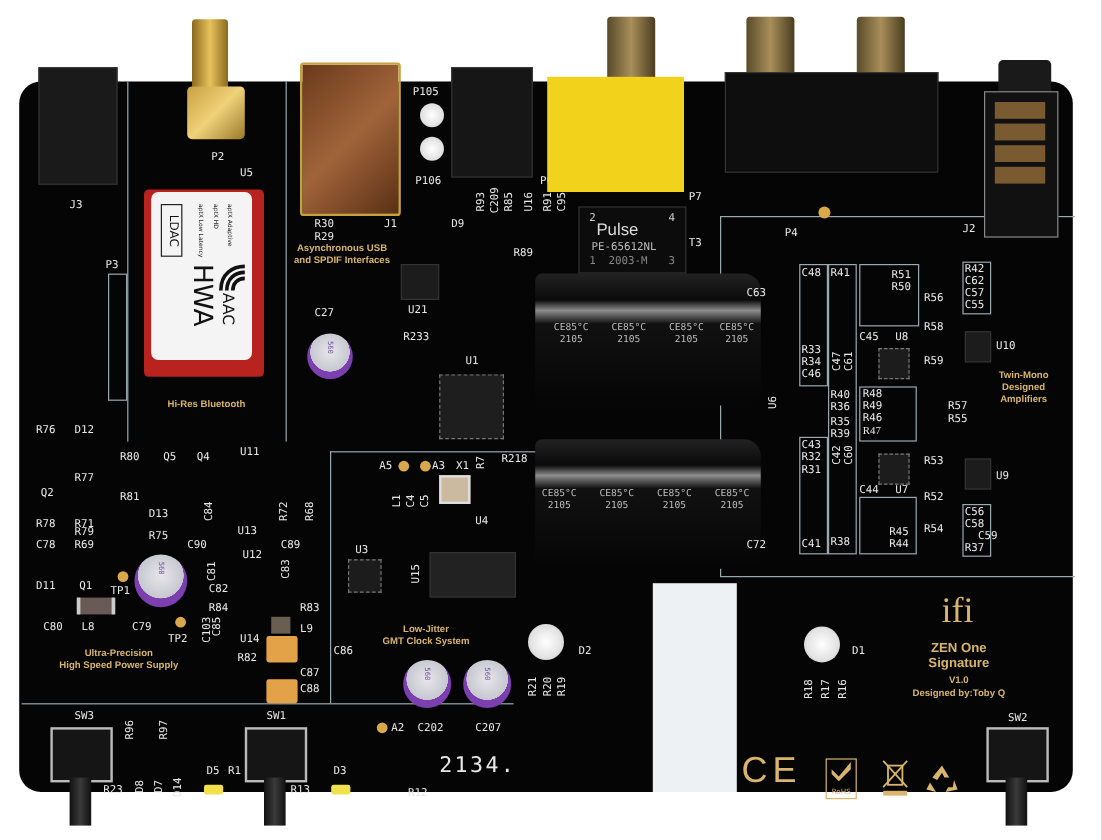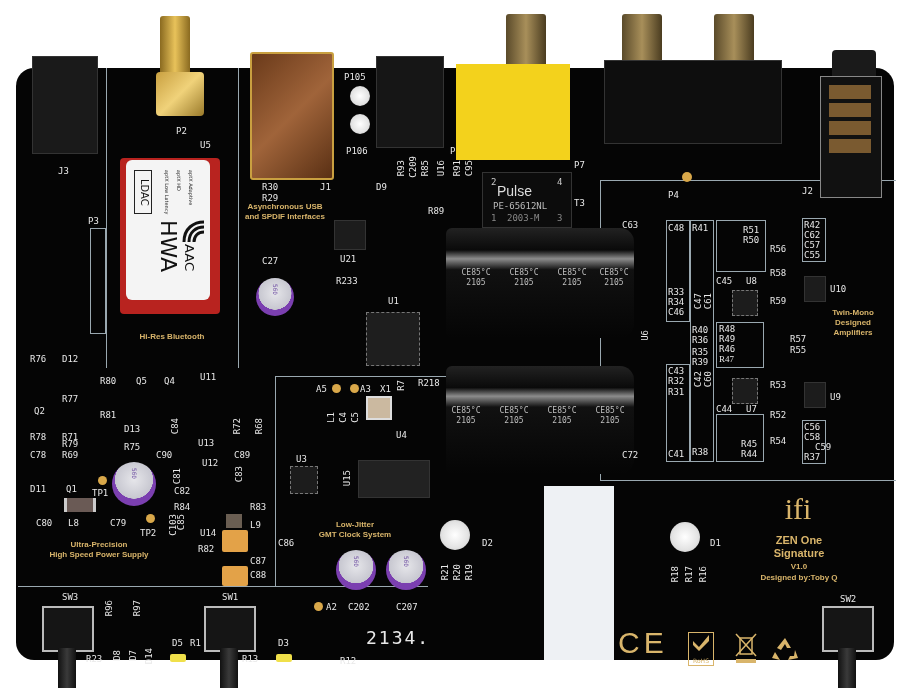--- a/index.html
+++ b/index.html
@@ -119,39 +119,39 @@
 <div class="cap-big" style="left:446px;top:228px;width:188px;height:110px;">
   <span style="left:10px;top:40px;width:40px;">CE85°C</span>
   <span style="left:10px;top:50px;width:40px;">2105</span>
   <span style="left:58px;top:40px;width:40px;">CE85°C</span>
   <span style="left:58px;top:50px;width:40px;">2105</span>
   <span style="left:106px;top:40px;width:40px;">CE85°C</span>
   <span style="left:106px;top:50px;width:40px;">2105</span>
   <span style="left:148px;top:40px;width:40px;">CE85°C</span>
   <span style="left:148px;top:50px;width:40px;">2105</span>
 </div>
-<div class="silk" style="left:622px;top:220px;text-align:center;">C63</div>
+<div class="silk" style="left:622px;top:240px;text-align:center;">C63</div>
 <div class="silk v" style="left:640px;top:330px;">U6</div>
 <div class="cap-big" style="left:446px;top:366px;width:188px;height:108px;">
   <span style="left:0px;top:40px;width:40px;">CE85°C</span>
   <span style="left:0px;top:50px;width:40px;">2105</span>
   <span style="left:48px;top:40px;width:40px;">CE85°C</span>
   <span style="left:48px;top:50px;width:40px;">2105</span>
   <span style="left:96px;top:40px;width:40px;">CE85°C</span>
   <span style="left:96px;top:50px;width:40px;">2105</span>
   <span style="left:144px;top:40px;width:40px;">CE85°C</span>
   <span style="left:144px;top:50px;width:40px;">2105</span>
 </div>
 <div class="silk" style="left:622px;top:450px;">C72</div>
 
 <div class="rca-gold" style="left:622px;top:14px;width:40px;height:50px;border-radius:3px;"></div>
 <div class="rca-gold" style="left:714px;top:14px;width:40px;height:50px;border-radius:3px;"></div>
 <div class="housing" style="left:604px;top:60px;width:176px;height:82px;background:#0e0e0e;"></div>
 <div class="pad" style="left:682px;top:172px;width:10px;height:10px;"></div>
-<div class="silk" style="left:668px;top:190px;">P4</div>
+<div class="silk" style="left:654px;top:190px;">P4</div>
 
 <div class="abs" style="left:832px;top:50px;width:44px;height:30px;background:#1a1a1a;border-radius:4px;"></div>
 <div class="abs" style="left:820px;top:76px;width:60px;height:120px;background:#111;border:1px solid #888;">
   <div class="abs" style="left:8px;top:8px;width:42px;height:14px;background:#7a5a30;"></div>
   <div class="abs" style="left:8px;top:26px;width:42px;height:14px;background:#7a5a30;"></div>
   <div class="abs" style="left:8px;top:44px;width:42px;height:14px;background:#7a5a30;"></div>
   <div class="abs" style="left:8px;top:62px;width:42px;height:14px;background:#7a5a30;"></div>
 </div>
 <div class="silk" style="left:802px;top:186px;">J2</div>
 

